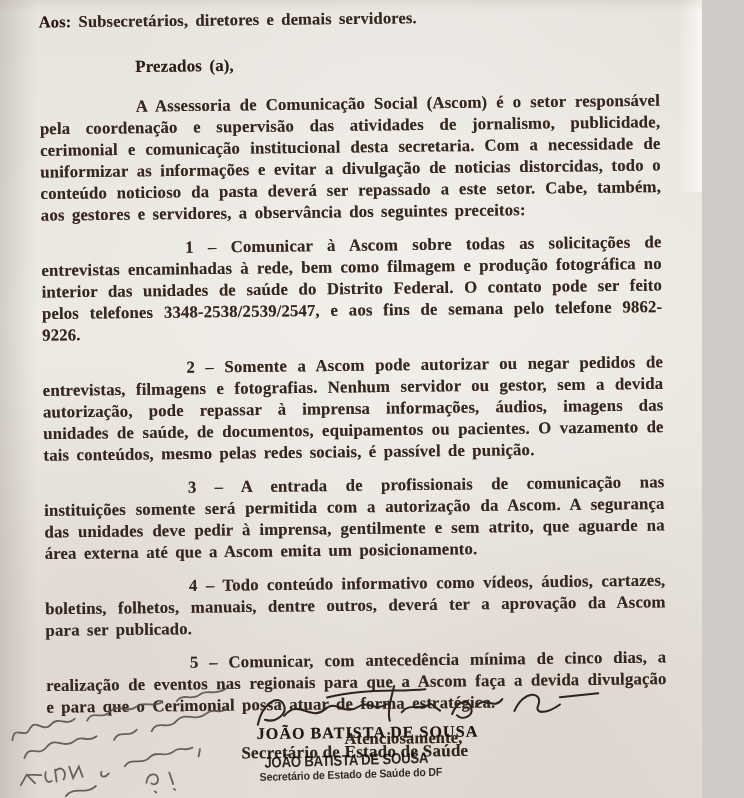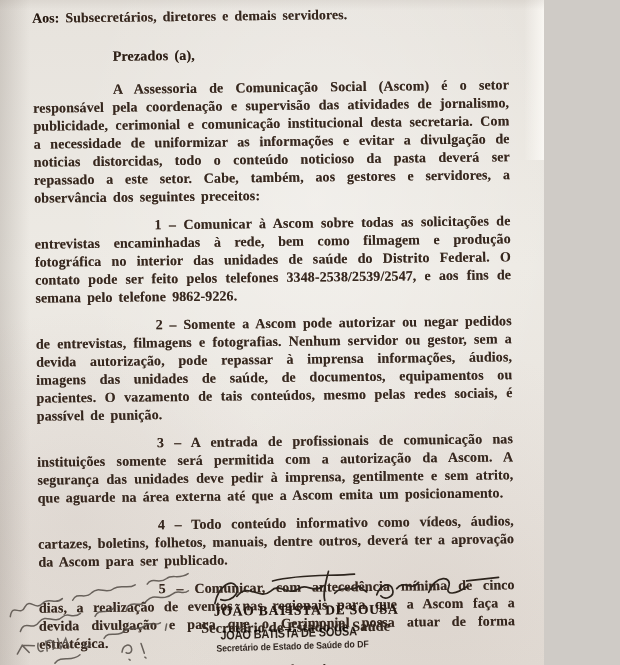--- a/index.html
+++ b/index.html
@@ -1,18 +1,18 @@
 <!DOCTYPE html>
 <html lang="pt"><head>
 <meta charset="utf-8">
 <style>
   html,body{margin:0;padding:0;background:#cfcbc6;}
   .page{
     position:relative;
-    width:544px;height:665px;
+    width:585px;height:665px;
     overflow:hidden;
     background:
       radial-gradient(ellipse at 58% 30%, rgba(255,255,255,0.30), rgba(255,255,255,0) 55%),
       radial-gradient(circle at 14% 78%, rgba(150,128,120,0.10), rgba(150,128,120,0) 30%),
       radial-gradient(circle at 80% 90%, rgba(160,135,125,0.10), rgba(160,135,125,0) 35%),
       linear-gradient(180deg,#e7e3dd 0%, #edeae4 40%, #e8e3dd 75%, #e3ddd6 100%);
     font-family:"Liberation Serif", serif;
     color:#36281f;
   }
   

